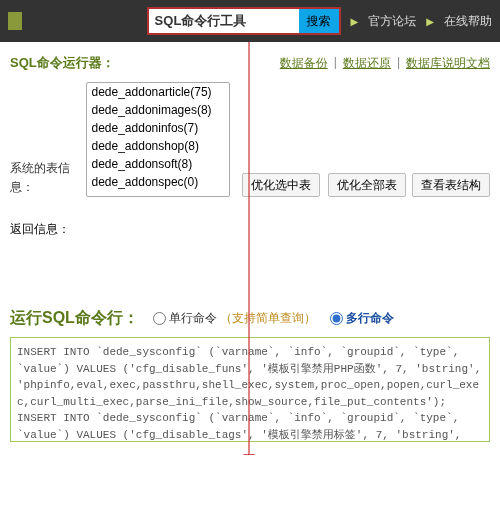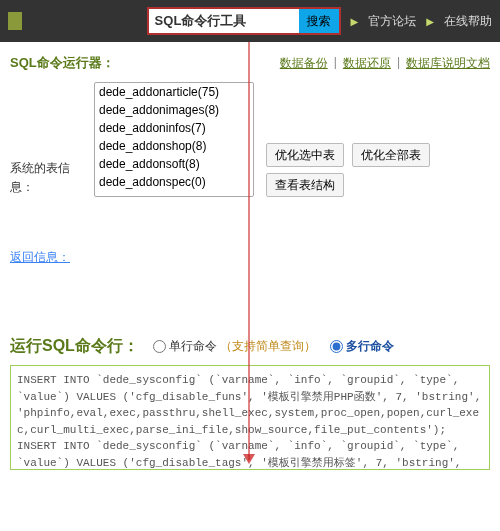--- a/index.html
+++ b/index.html
@@ -17,26 +17,26 @@
   .row1 { display: flex; align-items: center; gap: 16px; margin-bottom: 10px; }
   .title1 { color: #5a7a1a; font-weight: bold; font-size: 13px; }
   .links-right { margin-left: auto; display: flex; gap: 6px; }
   .link-u { color: #5a7a1a; text-decoration: underline; font-size: 12px; }
   .link-sep { color: #888; }
   
   .row2 { display: flex; gap: 12px; align-items: flex-end; margin-bottom: 18px; }
   .label1 { width: 72px; color: #333; padding-top: 4px; line-height: 1.6; }
   .listbox { width: 160px; height: 115px; border: 1px solid #aaa; font-size: 12px; outline: none; }
   .listbox option { padding: 2px 4px; }
-  .btns-col { display: flex; flex-direction: column; gap: 6px; }
+  .btns-col { display: flex; flex-direction: row; gap: 6px; }
   .btns-row { display: flex; gap: 8px; }
   .action-btn { width: 78px; height: 24px; background: #f5f5f5; border: 1px solid #bbb; border-radius: 2px; font-size: 12px; cursor: pointer; }
   .action-btn.single { width: 78px; }
   
-  .return-info { color: #3b82f6; margin: 52px 0 70px 0; text-decoration: underline; }
+  .return-info { color: #000000; margin: 24px 0 70px 0; }
   
   .row3 { display: flex; align-items: center; gap: 14px; margin-bottom: 8px; }
   .title2 { color: #5a7a1a; font-weight: bold; font-size: 16px; }
   .radio-wrap { display: flex; align-items: center; gap: 3px; }
   .radio-wrap input { accent-color: #2d6fcf; }
   .radio-lbl { color: #333; }
   .radio-hint { color: #c08a1a; }
   .radio-lbl2 { color: #1a4fa0; font-weight: bold; }
   
   .sql-box { width: 100%; height: 105px; border: 1px solid #9fcf5a; padding: 6px; font-family: "Courier New", monospace; font-size: 11px; color: #555; resize: none; line-height: 1.5; outline: none; }

